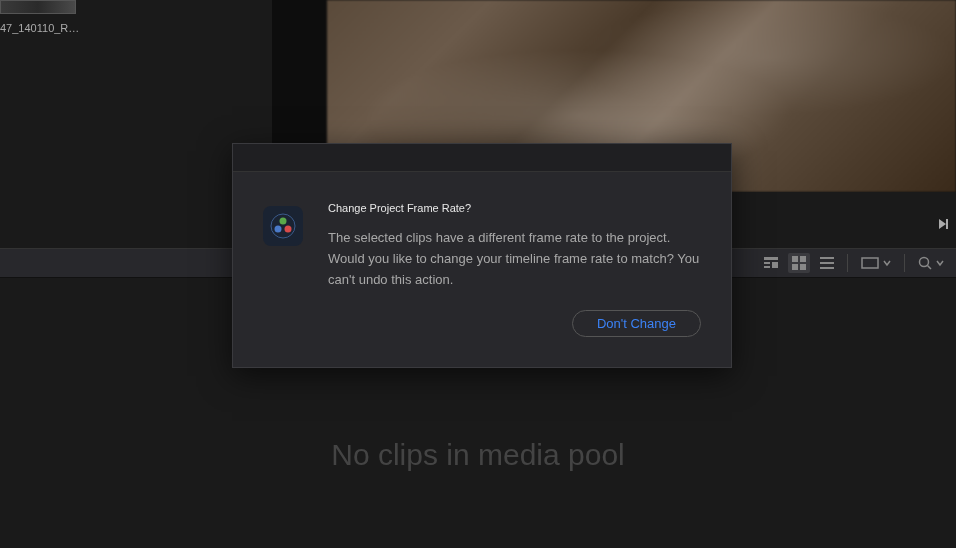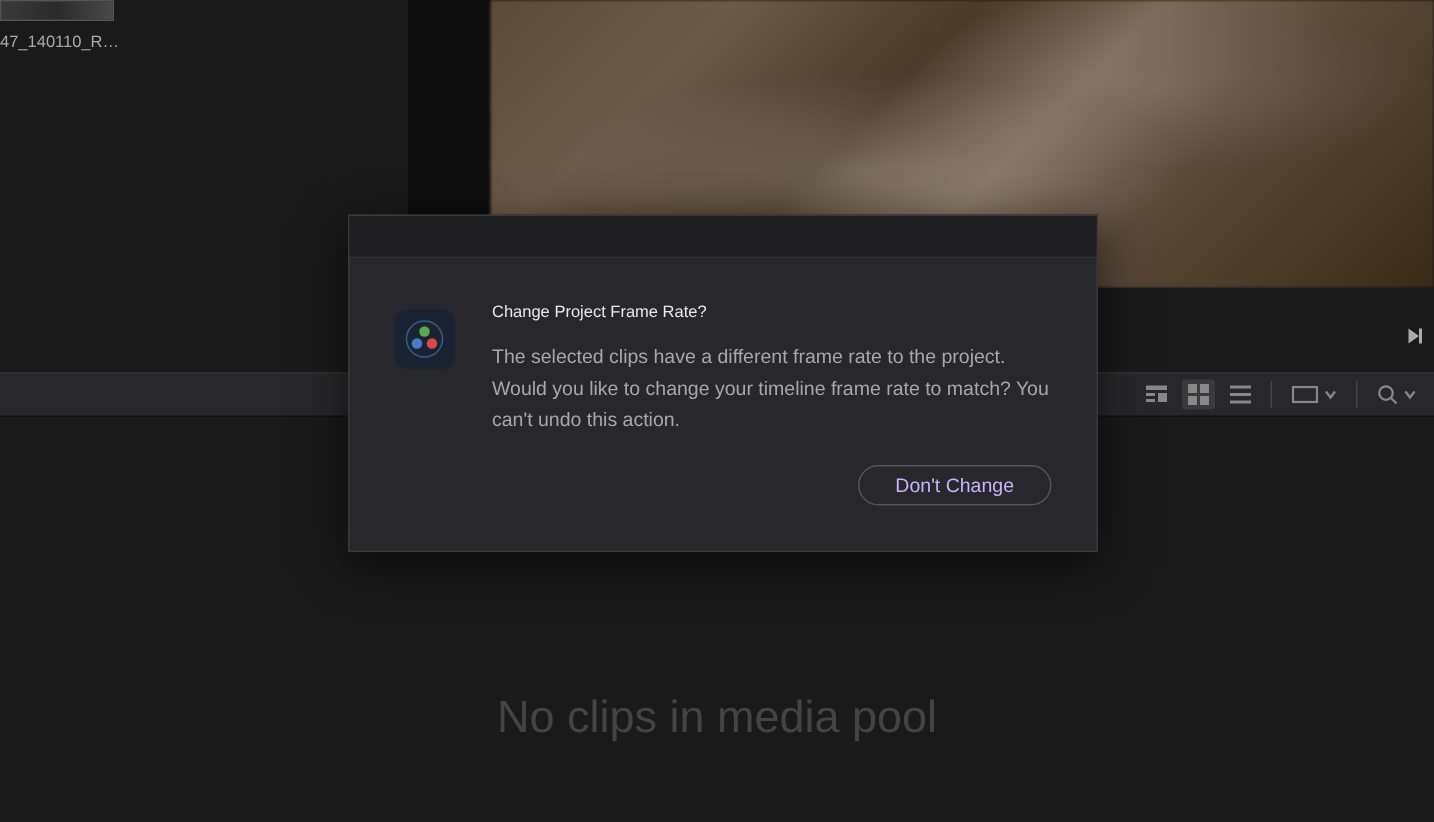--- a/index.html
+++ b/index.html
@@ -158,21 +158,21 @@
       background: #1a1a1a;
       display: flex;
       align-items: center;
       justify-content: center;
     }
     .empty-text {
       font-size: 30px;
       color: #444;
       font-weight: 400;
       position: absolute;
-      top: 184px;
+      top: 160px;
       left: 50%;
       transform: translateX(-50%);
     }
     
     
     .dialog {
       position: absolute;
       left: 232px;
       top: 143px;
       width: 500px;
@@ -226,21 +226,21 @@
       justify-content: flex-end;
       gap: 14px;
       padding: 0 30px 18px;
     }
     .btn {
       min-width: 120px;
       padding: 5px 24px;
       border-radius: 14px;
       background: transparent;
       border: 1px solid #555;
-      color: #c4b5fd;
+      color: #3b82f6;
       font-size: 13px;
       cursor: pointer;
       text-align: center;
     }
     .btn.primary {
       border-color: #c94a3a;
       color: #ddd;
     }
   </style>
 </head>

